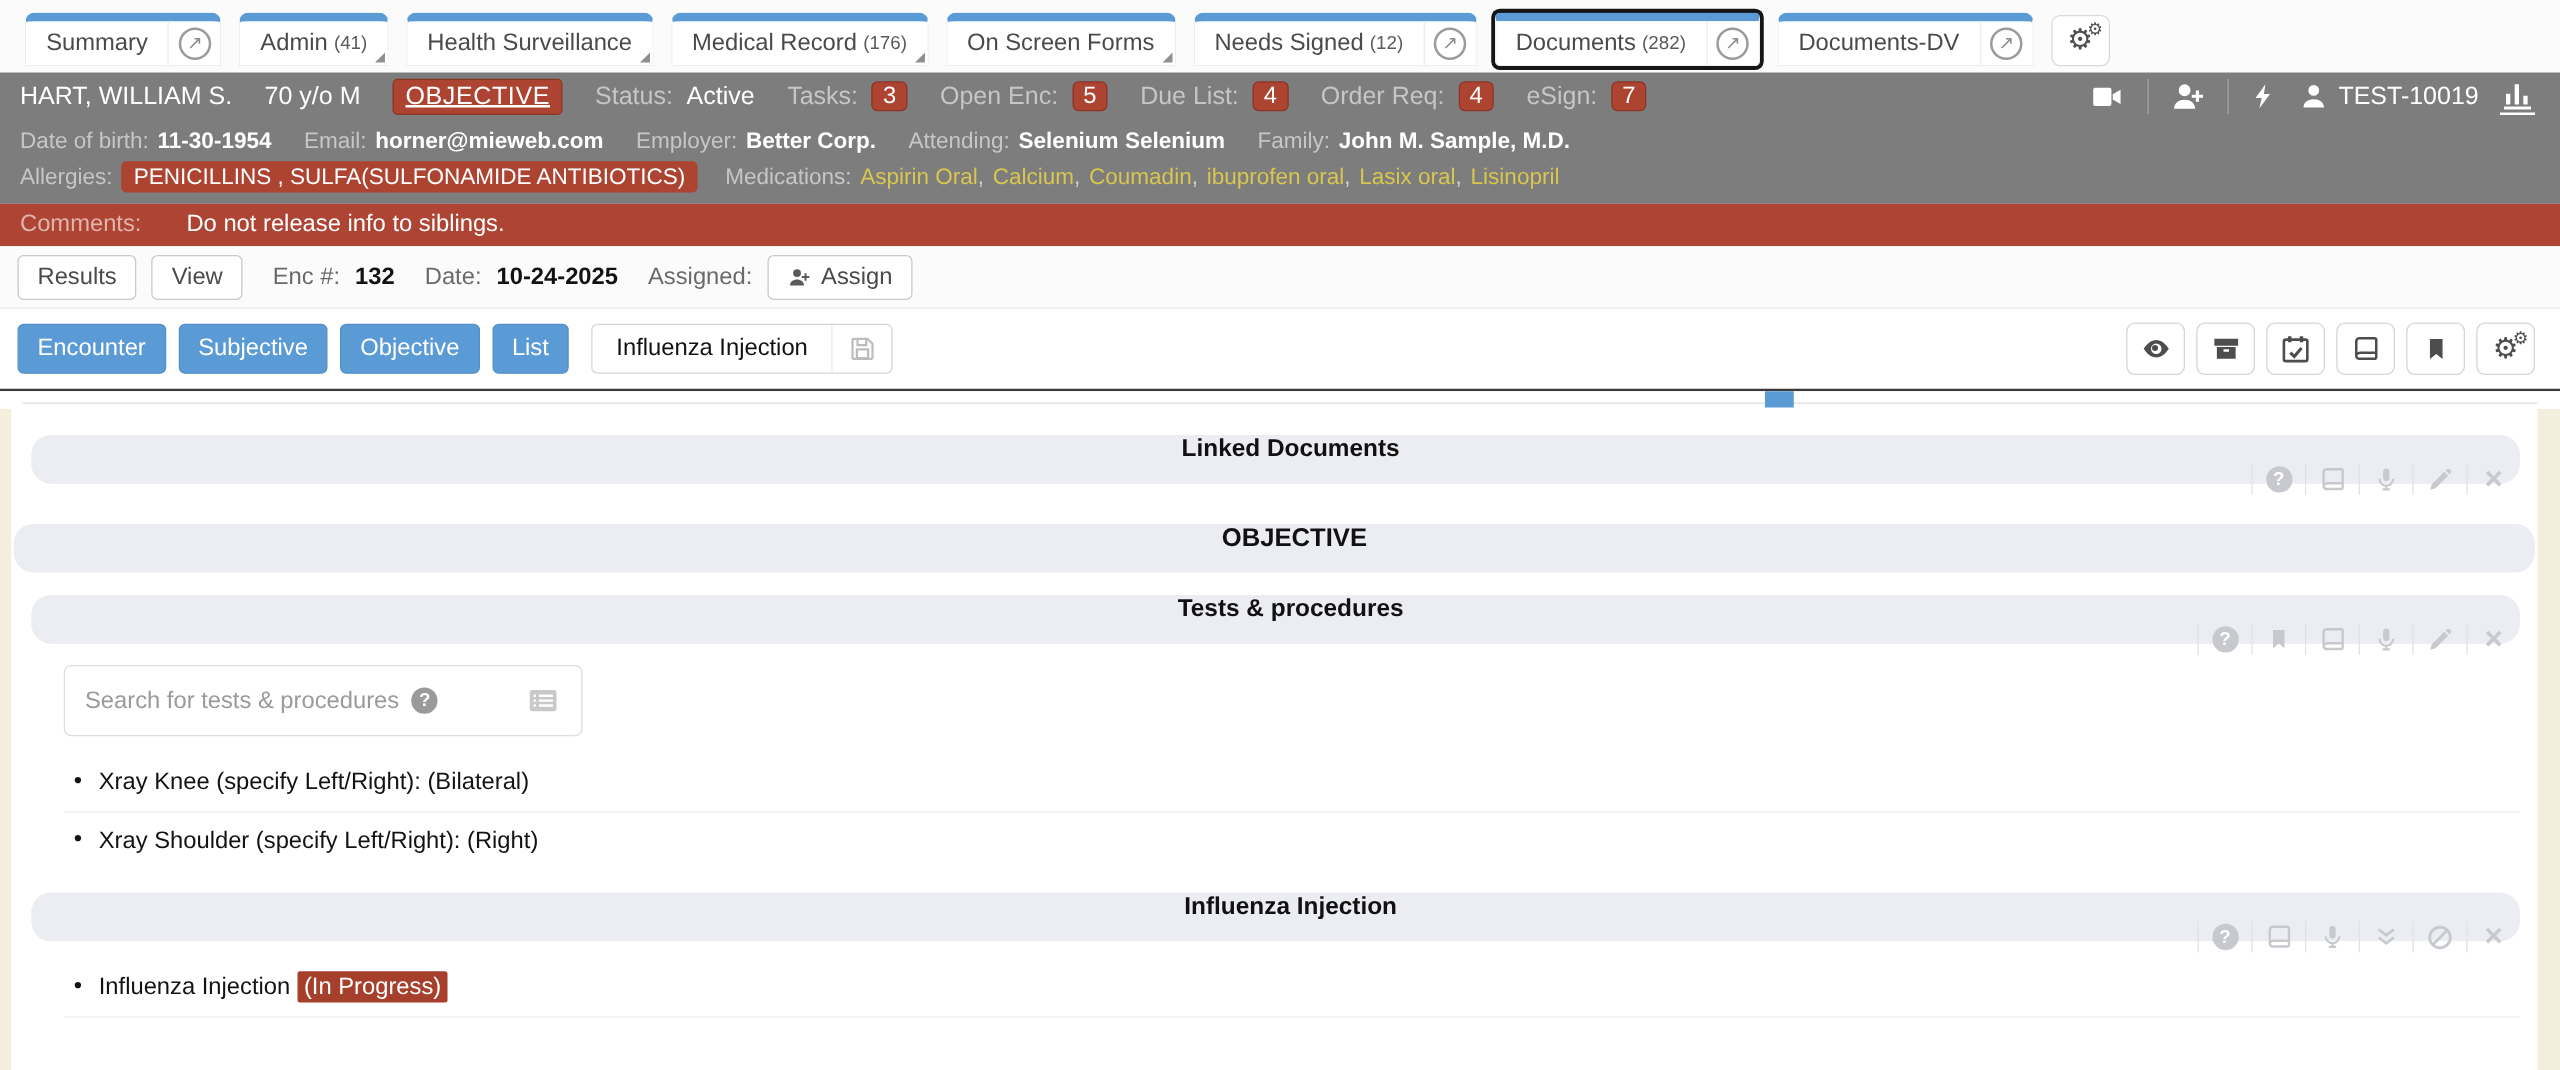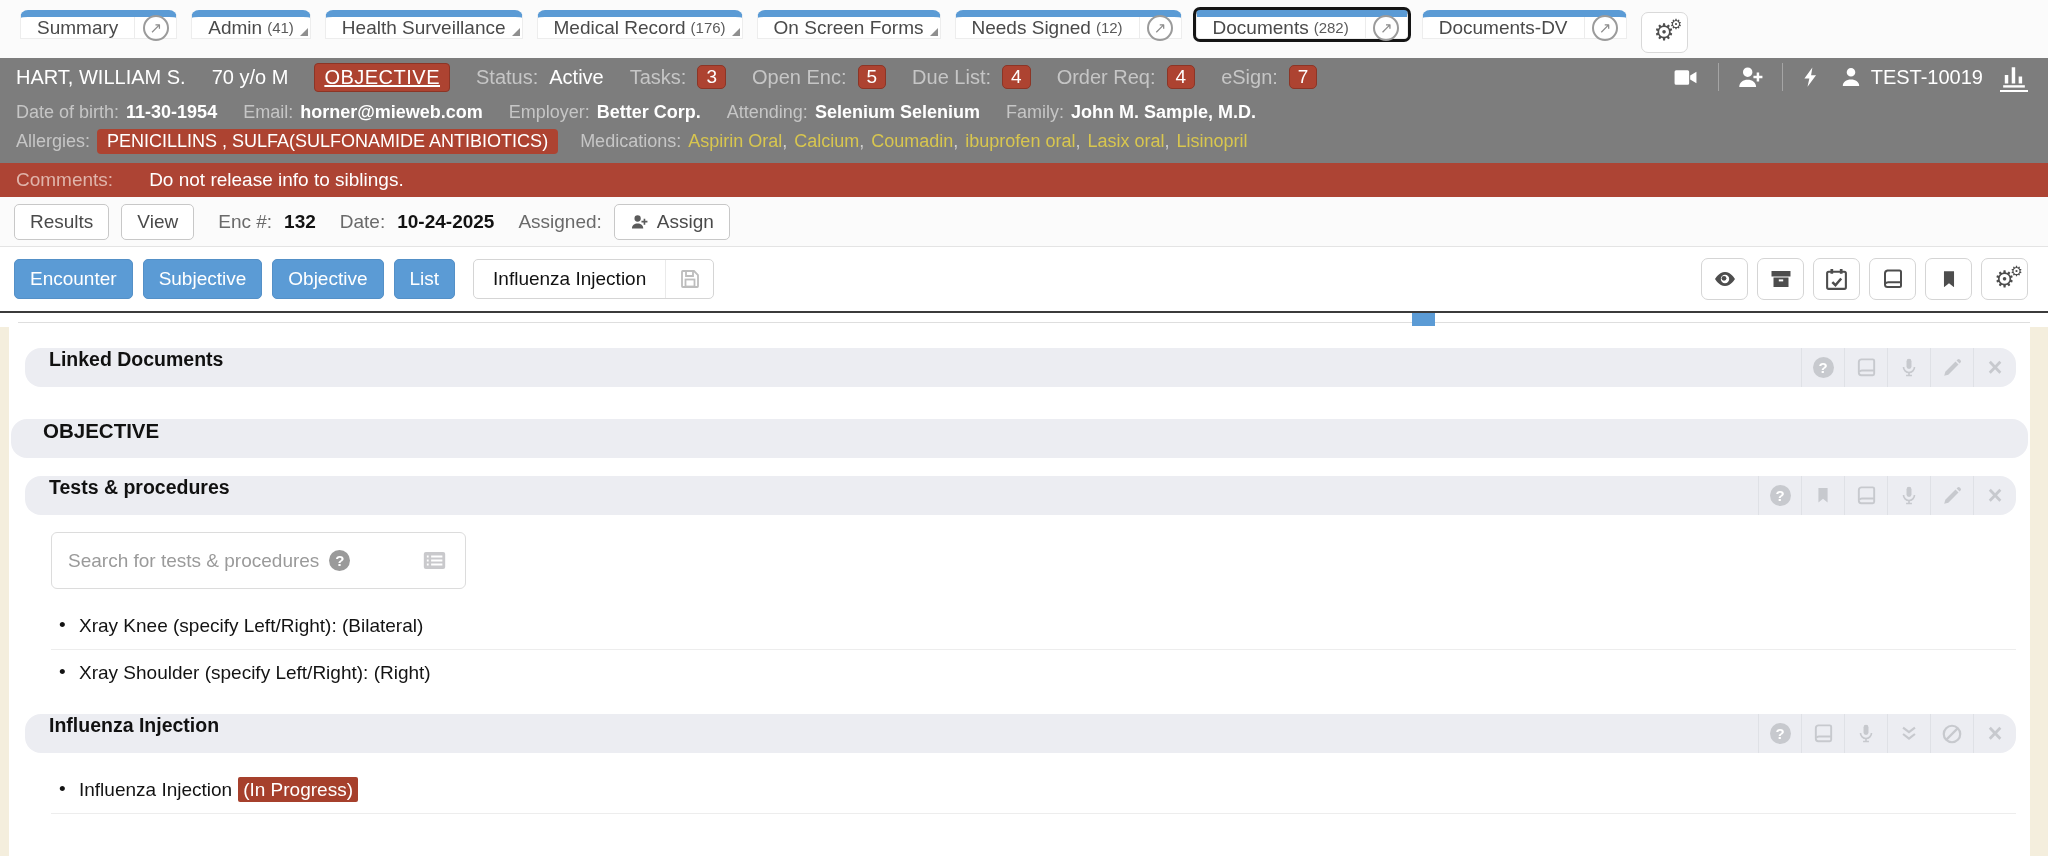--- a/index.html
+++ b/index.html
@@ -2,21 +2,21 @@
 <html><head>
 <meta charset="utf-8">
 <style>
   * { margin:0; padding:0; box-sizing:border-box; }
   html,body { width:2048px; height:856px; overflow:hidden; }
   body { font-family:"Liberation Sans", sans-serif; background:#fff; display:flex; flex-direction:column; }
   svg { display:block; }
 
   
   .tabbar { height:58px; background:#fbfbfb; display:flex; align-items:flex-start; padding:10px 0 0 20px; gap:14px; flex:none; }
-  .tab { position:relative; display:flex; align-items:stretch; background:#fff; border:1px solid #ededed; border-top:7px solid #5b9bd5; border-radius:8px 8px 0 0; height:29px; color:#4a4a4a; font-size:19px; cursor:pointer;text-align:center; }
+  .tab { position:relative; display:flex; align-items:stretch; background:#fff; border:1px solid #ededed; border-top:7px solid #5b9bd5; border-radius:8px 8px 0 0; height:43px; color:#4a4a4a; font-size:19px; cursor:pointer;text-align:center; }
   .tab .lab { display:flex; align-items:center; padding:0 16px; white-space:nowrap; }
   .tab .count { font-size:15px; margin-left:5px; color:#5a5a5a; }
   .tab .extseg { width:42px; border-left:1px solid #ececec; display:flex; align-items:center; justify-content:center; }
   .extc { width:26px; height:26px; border:2px solid #9b9b9b; border-radius:50%; color:#8d8d8d; display:flex; align-items:center; justify-content:center; font-size:15px; line-height:1; }
   .fold { position:absolute; right:2px; bottom:2px; width:0; height:0; border-left:8px solid transparent; border-bottom:8px solid #8f8f8f; }
   .tab.active { box-shadow:0 0 0 3px #151515; border-radius:4px; }
   .gearbtn { height:41px; width:47px; background:#fff; border:1px solid #d9d9d9; border-radius:7px; margin-top:2px; display:flex; align-items:center; justify-content:center; color:#4f4f4f; cursor:pointer; }
   .gears { position:relative; display:inline-block; font-family:"DejaVu Sans", sans-serif; line-height:1; }
   .gears .g1 { font-size:23px; }
   .gears .g2 { position:absolute; font-size:14px; top:-4px; right:-8px; }
@@ -62,21 +62,21 @@
   .iconbtn { width:47px; height:42px; background:#fff; border:1px solid #d5d5d5; border-radius:7px; display:flex; align-items:center; justify-content:center; color:#4d4d4d; cursor:pointer; }
 
   
   .scrollstrip { position:relative; height:14px; background:#fff; flex:none; }
   .track { position:absolute; left:18px; right:18px; top:9px; height:1px; background:#dedede; }
   .thumb { position:absolute; left:1412px; top:0; width:23px; height:13px; background:#5b9bd5; cursor:grab; }
 
   
   .content { flex:1; background:#f4eedd; padding:0 18px 0 9px; overflow:hidden; }
   .panel { background:#fff; height:100%; padding-top:13px; }
-  .secbar { background:#ecedf2; border-radius:16px; height:39px; display:flex; align-items:flex-start; font-weight:bold; color:#111; }
+  .secbar { background:#ecedf2; border-radius:16px; height:39px; display:flex; align-items:center; font-weight:bold; color:#111;flex-direction:column; }
   .secbar .stitle { font-size:19.5px; }
   .bar-linked { margin:8px 14px 0 16px; padding-left:24px; }
   .bar-objective { margin:32px 2px 0 2px; padding-left:32px; }
   .bar-objective .stitle { font-size:20.5px; }
   .bar-tests { margin:18px 14px 0 16px; padding-left:24px; }
   .bar-influenza { margin:18px 14px 0 16px; padding-left:24px; }
   .sec-icons { margin-left:auto; display:flex; align-self:stretch; }
   .sic { width:43px; display:flex; align-items:center; justify-content:center; border-left:1px solid #dfe1e6; color:#c7c9ce; cursor:pointer; }
   .xglyph { font-size:25px; font-weight:bold; line-height:1; }
   .qic { display:inline-flex; align-items:center; justify-content:center; width:21px; height:21px; border-radius:50%; background:currentColor; flex:none; }

